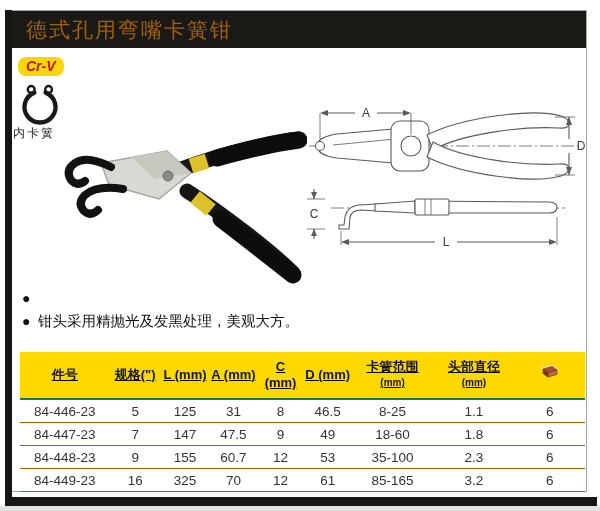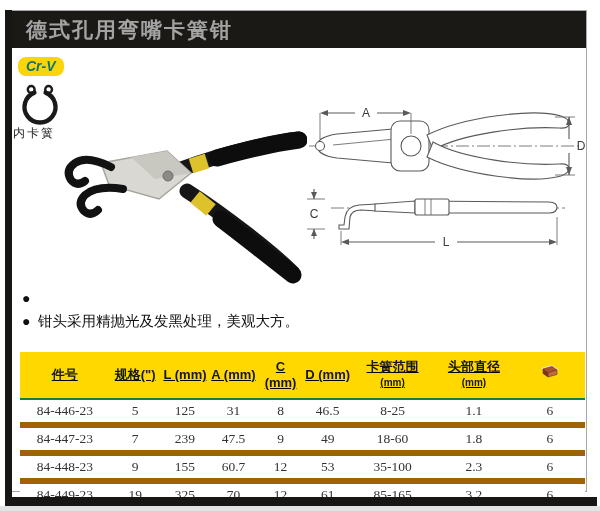--- a/index.html
+++ b/index.html
@@ -9,42 +9,42 @@
   .left-strip{position:absolute;left:5px;top:10px;width:7px;height:492px;background:#181614;}
   .bottom-bar{position:absolute;left:5px;top:497px;width:592px;height:9px;background:#181614;}
   .below-gray{position:absolute;left:0;top:506px;width:600px;height:5px;background:#e3e3e3;}
 
   .frame{position:absolute;left:12px;top:10px;width:575px;height:482px;
          border-right:1px solid #a8a8a8;border-bottom:1px solid #a8a8a8;border-top:1px solid #a8a8a8;
          box-sizing:border-box;background:#fff;}
 
   .title-bar{position:absolute;left:0;top:0;width:100%;height:37px;background:#1b1916;
              display:flex;align-items:center;box-sizing:border-box;padding-left:14px;}
-  .title-bar span{color:#a3a3a3;font-size:21px;font-weight:bold;letter-spacing:2px;}
-
-  .crv-badge{position:absolute;left:6px;top:46px;background:#fbd50b;color:#0f766e;
+  .title-bar span{color:#a16207;font-size:21px;font-weight:normal;letter-spacing:2px;}
+
+  .crv-badge{position:absolute;left:6px;top:46px;background:#fbd50b;color:#b91c1c;
              font-size:14px;font-weight:bold;font-style:italic;
              padding:1px 8px 2px 8px;border-radius:8px;}
 
   .ring-icon{position:absolute;left:5px;top:72px;}
   .ring-label{position:absolute;left:1px;top:114px;font-size:12px;color:#222;letter-spacing:2px;}
 
   .photo{position:absolute;left:23px;top:116px;}
   .drawing{position:absolute;left:291px;top:90px;}
 
   .bullets{position:absolute;left:10px;top:276px;font-size:14.5px;color:#111;line-height:23px;}
   .bullets .b-row{display:flex;align-items:flex-start;}
   .bullets .dot{width:16px;font-size:14px;}
 
   .spec-table{position:absolute;left:8px;top:341px;width:565px;border-collapse:collapse;table-layout:fixed;}
   .spec-table th{background:#ffd800;color:#161616;font-size:13px;font-weight:bold;
                  padding:4px 1px;height:38px;line-height:16px;}
   .spec-table thead tr{border-bottom:2px solid #15803d;text-decoration:underline;}
   .spec-table td{font-size:13.5px;color:#333;text-align:center;height:22px;padding:0 1px;}
-  .spec-table tbody tr{border-bottom:6px solid #a16207;background:#fff;font-family:Liberation Serif, serif;}
+  .spec-table tbody tr{border-bottom:1px solid #a16207;background:#fff;}
   .sub-line{display:block;font-size:10px;font-weight:bold;}
   .c0{width:16%}.c1{width:9%}.c2{width:8.5%}.c3{width:8.5%}.c4{width:8%}
   .c5{width:8.5%}.c6{width:14.5%}.c7{width:14.5%}.c8{width:12.5%}
 </style>
 </head>
 <body>
 
 <div class="page">
 
   <div class="left-strip"></div>
@@ -174,42 +174,42 @@
             <td>31</td>
             <td>8</td>
             <td>46.5</td>
             <td>8-25</td>
             <td>1.1</td>
             <td>6</td>
           </tr>
           <tr>
             <td>84-447-23</td>
             <td>7</td>
-            <td>239</td>
+            <td>147</td>
             <td>47.5</td>
             <td>9</td>
             <td>49</td>
             <td>18-60</td>
             <td>1.8</td>
             <td>6</td>
           </tr>
           <tr>
             <td>84-448-23</td>
             <td>9</td>
             <td>155</td>
             <td>60.7</td>
             <td>12</td>
             <td>53</td>
             <td>35-100</td>
             <td>2.3</td>
             <td>6</td>
           </tr>
           <tr>
             <td>84-449-23</td>
-            <td>19</td>
+            <td>16</td>
             <td>325</td>
             <td>70</td>
             <td>12</td>
             <td>61</td>
             <td>85-165</td>
             <td>3.2</td>
             <td>6</td>
           </tr>
         </tbody>
     </table>

